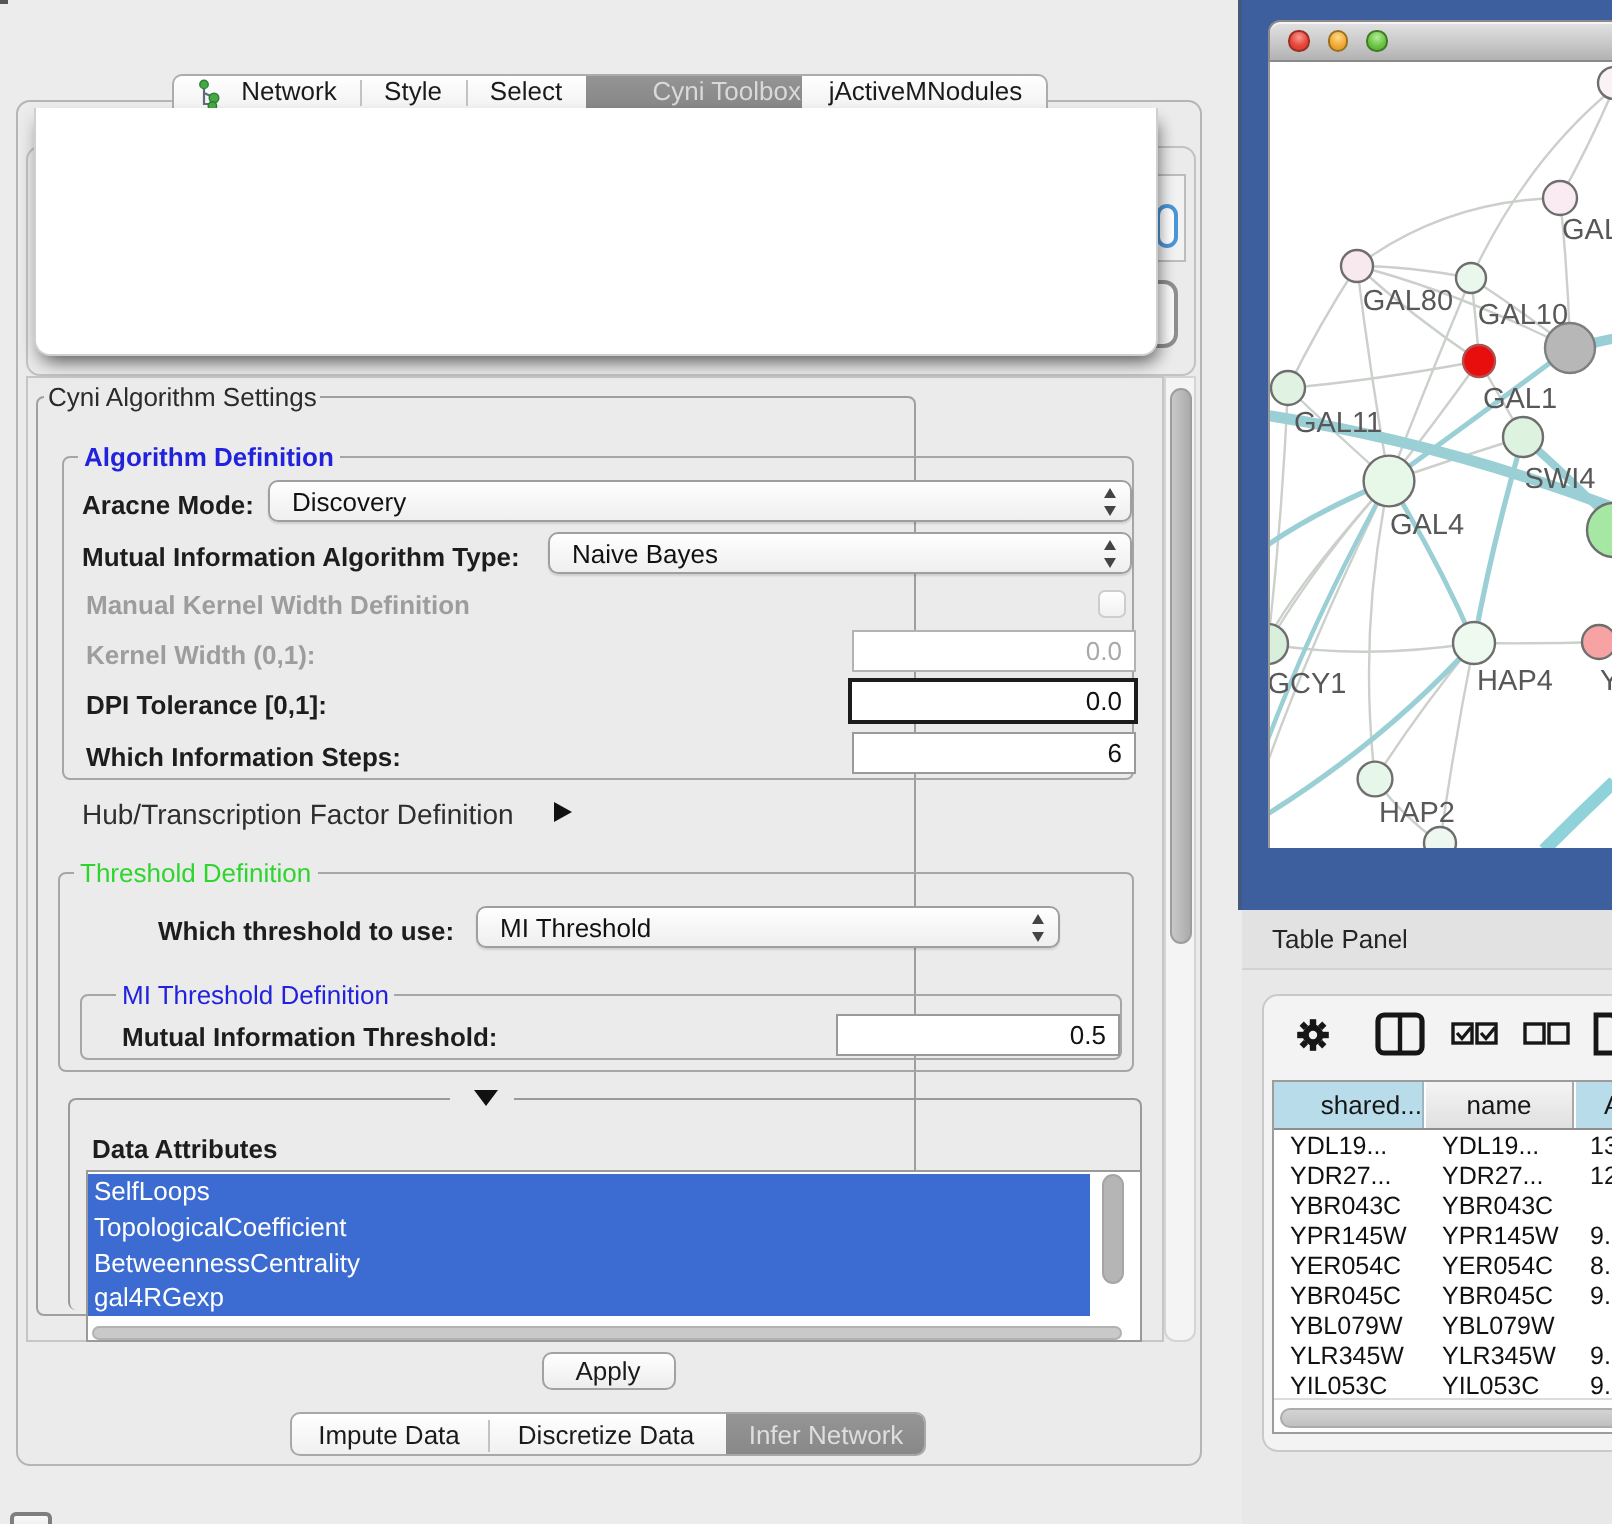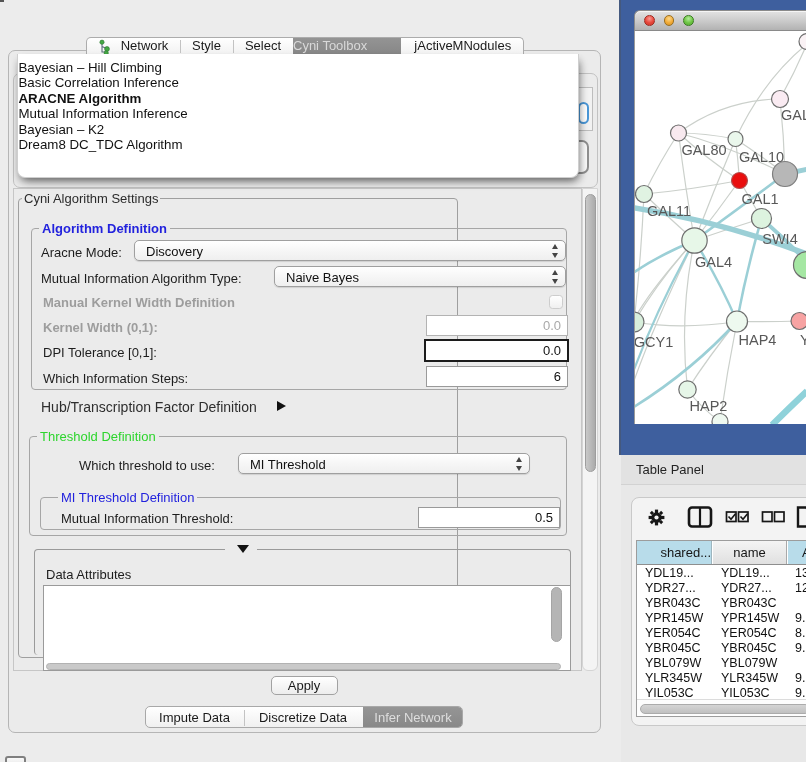--- a/index.html
+++ b/index.html
@@ -1,17 +1,17 @@
 <!DOCTYPE html>
 <html><head><meta charset="utf-8">
 <style>
 *{margin:0;padding:0;box-sizing:border-box}
 html,body{width:806px;height:762px;overflow:hidden;background:#ececec;font-family:"Liberation Sans",sans-serif;position:relative}
 .abs{position:absolute}
-.lbl{font-size:13px;font-weight:normal;color:#1d1d1d;white-space:nowrap}
+.lbl{font-size:13px;font-weight:bold;color:#1d1d1d;white-space:nowrap}
 .dlbl{font-size:13px;font-weight:bold;color:#9d9d9d;white-space:nowrap}
 .combo{position:absolute;border:1px solid #9f9f9f;border-radius:5px;background:linear-gradient(#ffffff,#f7f7f7 45%,#efefef);box-shadow:0 1px 1px rgba(0,0,0,.12);font-size:13px;color:#111}
 .combo .tx{position:absolute;left:11px;top:50%;transform:translateY(-50%);white-space:nowrap}
 .step{position:absolute;right:5px;top:50%;transform:translateY(-50%);width:9px;height:14px}
 .step:before{content:"";position:absolute;left:1px;top:0;border-left:3.5px solid transparent;border-right:3.5px solid transparent;border-bottom:5px solid #444}
 .step:after{content:"";position:absolute;left:1px;bottom:0;border-left:3.5px solid transparent;border-right:3.5px solid transparent;border-top:5px solid #444}
 .tf{position:absolute;background:#fff;font-size:13px;text-align:right;color:#111;line-height:20px;padding-right:6px}
 .grp{position:absolute;border:1px solid #a6a6a6;border-radius:4px}
 .gt{position:absolute;top:-8px;left:7px;background:#ebebeb;padding:0 3px;font-size:13px;line-height:15px;white-space:nowrap}
 </style></head>
@@ -34,21 +34,21 @@
     <div class="abs" style="left:206px;top:0;width:107.5px;height:17px;background:linear-gradient(#949494,#868686)"></div>
     <div class="abs" style="left:0;top:0;width:93px;height:17px;line-height:16px;font-size:13px;color:#1a1a1a;text-align:center;padding-left:22px">Network</div>
     <svg class="abs" style="left:11px;top:1.5px" width="14" height="15" viewBox="0 0 14 15">
       <path d="M4 4 L4 13 L7.5 13 M4 7.5 L8.5 9.5" stroke="#5d6d7d" stroke-width="1.1" fill="none"></path>
       <circle cx="4" cy="3.2" r="2.1" fill="#44a944" stroke="#2e7d32" stroke-width="0.7"></circle>
       <circle cx="9" cy="10" r="2.4" fill="#44a944" stroke="#2e7d32" stroke-width="0.7"></circle>
       <circle cx="8.2" cy="14" r="2.1" fill="#44a944" stroke="#2e7d32" stroke-width="0.7"></circle>
     </svg>
     <div class="abs" style="left:93px;top:0;width:53px;height:17px;line-height:16px;font-size:13px;color:#1a1a1a;text-align:center">Style</div>
     <div class="abs" style="left:146px;top:0;width:60px;height:17px;line-height:16px;font-size:13px;color:#1a1a1a;text-align:center">Select</div>
-    <div class="abs" style="left:206px;top:0;width:107.5px;height:17px;line-height:16px;font-size:13px;color:#d9d9d9;text-align:left">Cyni Toolbox</div>
+    <div class="abs" style="left:206px;top:0;width:107.5px;height:17px;line-height:16px;font-size:13px;color:#d9d9d9;text-align:right">Cyni Toolbox</div>
     <div class="abs" style="left:313.5px;top:0;width:124.5px;height:17px;line-height:16px;font-size:13px;color:#1a1a1a;text-align:center">jActiveMNodules</div>
   </div>
 
   <div class="abs" style="left:13px;top:188px;width:569px;height:483px;border:1px solid #c6c6c6;background:#ebebeb"></div>
 
   <div class="abs" style="left:582px;top:188px;width:16px;height:483px;background:#f4f4f4;border:1px solid #d4d4d4;border-radius:0 0 6px 6px"></div>
   <div class="abs" style="left:584.5px;top:194px;width:11px;height:278px;background:linear-gradient(90deg,#c9c9c9,#ababab);border:1px solid #9d9d9d;border-radius:6px"></div>
 </div>
 
 <div class="grp" style="left:18px;top:198px;width:440px;height:460px;border-color:#9f9f9f">
@@ -89,38 +89,38 @@
   <span class="gt" style="left:17px;color:#2222dd">MI Threshold Definition</span>
 </div>
 <div class="abs lbl" style="left:61px;top:511px">Mutual Information Threshold:</div>
 <div class="tf" style="left:418px;top:507px;width:142px;height:21px;border:1px solid #9a9a9a">0.5</div>
 <div class="grp" style="left:34px;top:549px;width:537px;height:106px;border-bottom:none;border-color:#9a9a9a">
   <span class="abs" style="left:190px;top:-8px;width:32px;height:15px;background:#ebebeb"></span>
   <span class="abs" style="left:202px;top:-5px;width:0;height:0;border-left:6.5px solid transparent;border-right:6.5px solid transparent;border-top:8px solid #111"></span>
 </div>
 <div class="abs lbl" style="left:46px;top:567px">Data Attributes</div>
 <div class="abs" style="left:43px;top:585px;width:528px;height:86px;border:1px solid #9a9a9a;background:#fff">
+  <div class="abs" style="left:0;top:1px;width:501px;height:71px;background:#3c6cd2;color:#fff;font-size:13px;line-height:17.8px;padding-left:3px">
+    SelfLoops<br>TopologicalCoefficient<br>BetweennessCentrality<br>gal4RGexp</div>
   <div class="abs" style="left:507px;top:1px;width:11px;height:55px;background:#b5b5b5;border:1px solid #a5a5a5;border-radius:6px"></div>
   <div class="abs" style="left:2px;top:77px;width:515px;height:7px;background:#c9c9c9;border:1px solid #b2b2b2;border-radius:4px"></div>
 </div>
 
 <div class="abs" style="left:270.5px;top:675.5px;width:67px;height:19px;border:1px solid #a2a2a2;border-radius:5px;background:linear-gradient(#ffffff,#ededed);font-size:13px;color:#1a1a1a;text-align:center;line-height:18px">Apply</div>
 <div class="abs" style="left:144.5px;top:706px;width:318px;height:22px;border:1px solid #a8a8a8;border-radius:5px;background:linear-gradient(#ffffff,#f0f0f0);overflow:hidden">
   <div class="abs" style="left:98px;top:3px;width:1px;height:16px;background:#c3c3c3"></div>
   <div class="abs" style="left:217px;top:0;width:101px;height:22px;background:linear-gradient(#959595,#878787)"></div>
   <div class="abs" style="left:0;top:0;width:98px;height:22px;font-size:13px;color:#1a1a1a;text-align:center;line-height:21px">Impute Data</div>
   <div class="abs" style="left:98px;top:0;width:119px;height:22px;font-size:13px;color:#1a1a1a;text-align:center;line-height:21px">Discretize Data</div>
   <div class="abs" style="left:217px;top:0;width:101px;height:22px;font-size:13px;color:#dedede;text-align:center;line-height:21px">Infer Network</div>
 </div>
 
 <div class="abs" style="left:5px;top:756px;width:21px;height:16px;border:2px solid #7f7f7f;border-radius:3px;background:linear-gradient(#fafafa,#dcdcdc)"></div>
 
 <div class="abs" style="left:16.5px;top:54px;width:562px;height:124px;background:#fff;border:1px solid #cfcfcf;border-top:none;border-radius:0 0 8px 8px;box-shadow:0 5px 9px -2px rgba(0,0,0,.42),4px 5px 8px -3px rgba(0,0,0,.3);z-index:50">
-  <div style="font-size:13.3px;color:#111;line-height:15.5px;padding-left:1px;margin-top:5.5px">
-Bayesian – Hill Climbing<br>Basic Correlation Inference<br><b>ARACNE Algorithm</b><br>Mutual Information Inference<br>Bayesian – K2<br>Dream8 DC_TDC Algorithm</div>
 </div>
 
 <div class="abs" style="left:618.5px;top:0;width:2px;height:455px;background:#44597f"></div>
 <div class="abs" style="left:620.5px;top:0;width:185.5px;height:455px;background:#3e5f9e"></div>
 
 <div class="abs" style="left:634px;top:10px;width:172px;height:21px;background:linear-gradient(#e3e3e3,#c9c9c9 55%,#b2b2b2);border:1px solid #8a8a8a;border-right:none;border-radius:6px 0 0 0;box-shadow:inset 0 1px 0 #f5f5f5">
   <div class="abs" style="left:9px;top:4px;width:10.5px;height:10.5px;border-radius:50%;background:radial-gradient(circle at 50% 30%,#f89a93 0%,#e8463a 55%,#c93a2e 100%);border:0.5px solid #9e2e24"></div>
   <div class="abs" style="left:28.5px;top:4px;width:10.5px;height:10.5px;border-radius:50%;background:radial-gradient(circle at 50% 30%,#fbd98d 0%,#f3ab36 55%,#d2912a 100%);border:0.5px solid #9a7021"></div>
   <div class="abs" style="left:48px;top:4px;width:10.5px;height:10.5px;border-radius:50%;background:radial-gradient(circle at 50% 30%,#b3ec9b 0%,#6ec544 55%,#53a733 100%);border:0.5px solid #3e7d26"></div>
 </div>

